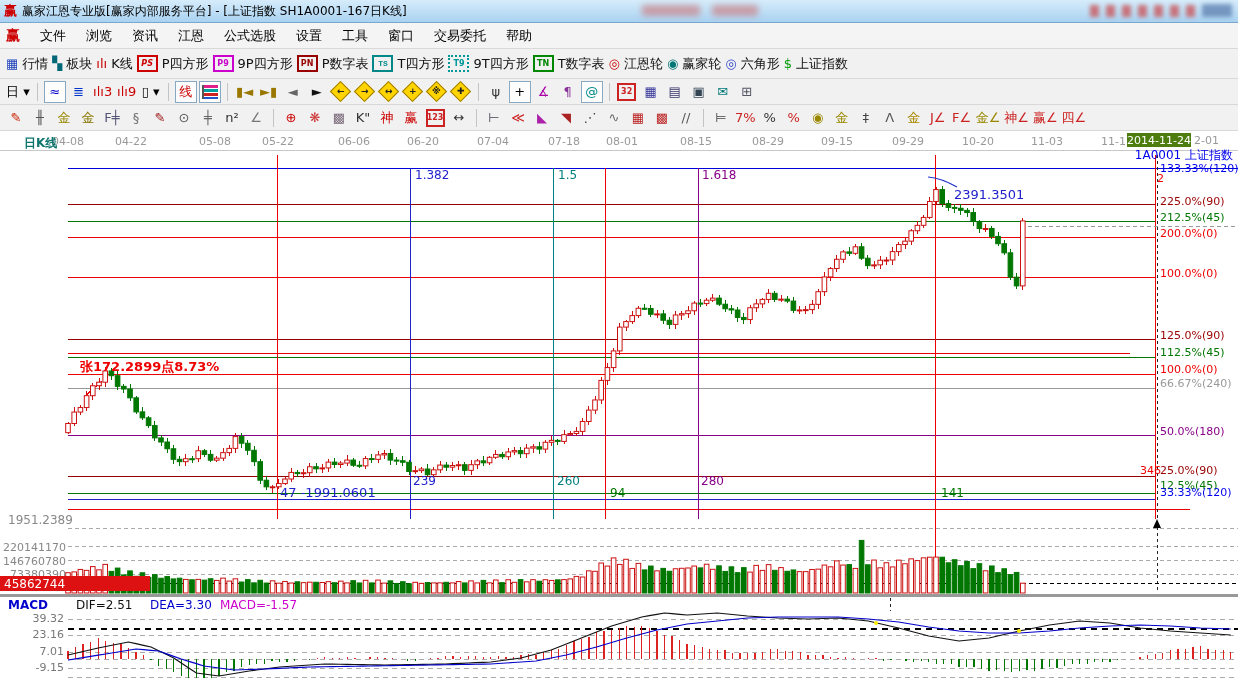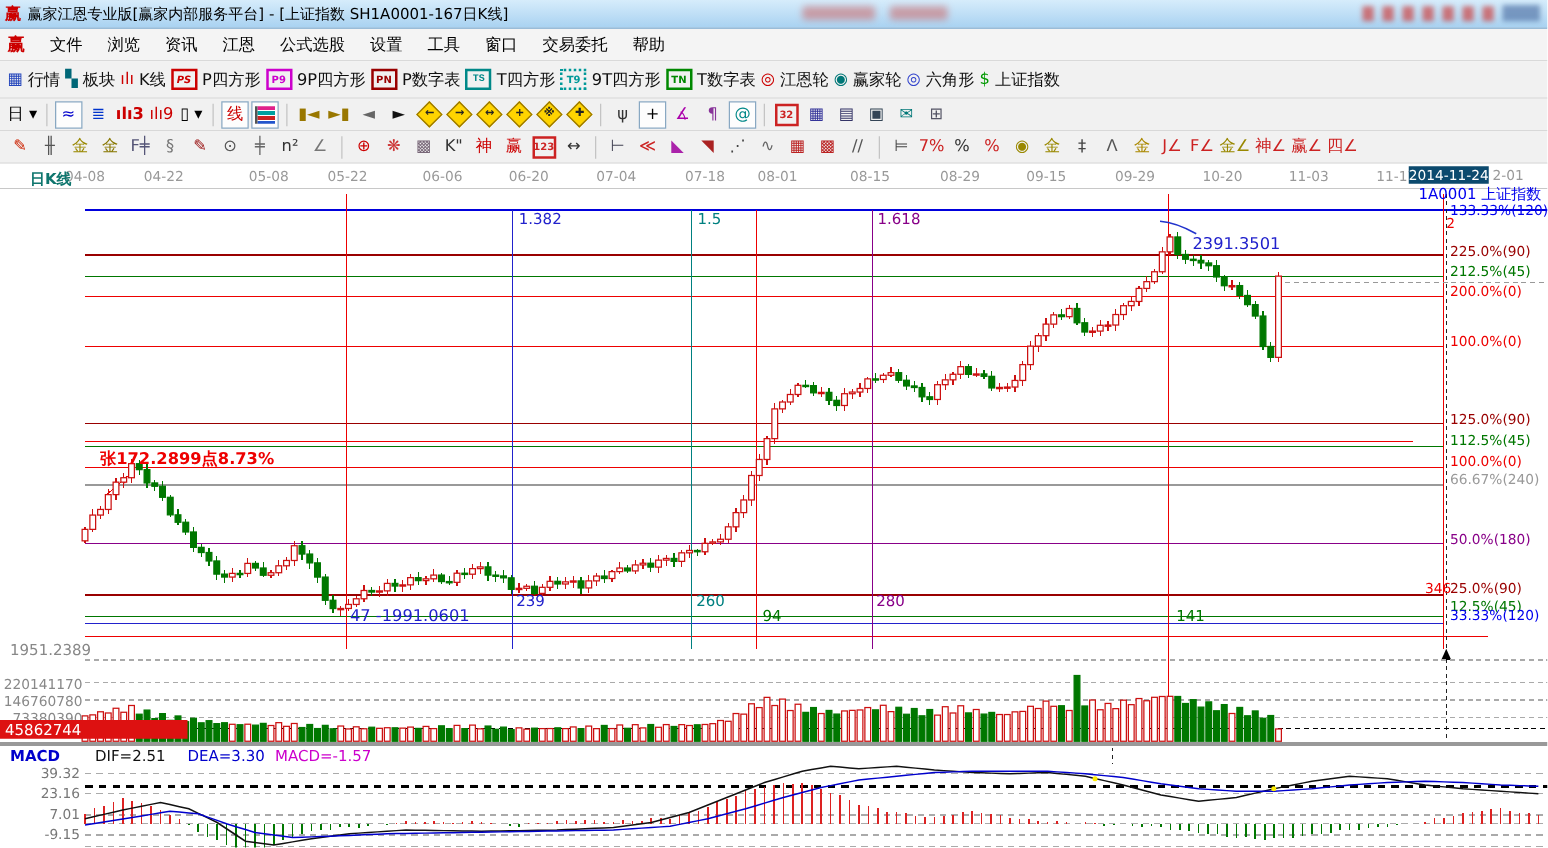--- a/index.html
+++ b/index.html
@@ -34,21 +34,21 @@
     display:inline-flex;align-items:center;justify-content:center;margin:0 2px;}
   .dia>span{transform:rotate(-45deg);font-size:9px;color:#222;font-weight:bold;}
   .ic-dist{width:14px;height:14px;background:linear-gradient(to bottom,
     #e0218a 0 3px,#fff 3px 4px,#00a0a0 4px 7px,#fff 7px 8px,#cc2222 8px 11px,#fff 11px 12px,#2255cc 12px 14px);
     border-left:2px solid #555;}
   
   .chartwrap{position:relative;width:1238px;height:552px;background:#fff;}
   .chartwrap svg{position:absolute;left:0;top:0;}
   .klabel{position:absolute;left:24px;top:4px;color:#0f766e;font-weight:bold;font-size:12px;}
   .symlabel{position:absolute;right:5px;top:16px;color:#0000ee;font-size:12px;}
-  .curdate{position:absolute;left:1127px;top:2px;width:64px;height:14px;background:#0c4a6e;color:#fff;
+  .curdate{position:absolute;left:1127px;top:2px;width:64px;height:14px;background:#4d7c0f;color:#fff;
     font-size:11px;display:flex;align-items:center;justify-content:center;}
   .nextdate{position:absolute;left:1194px;top:3px;color:#999;font-size:11px;}
 </style>
 </head>
 <body>
 
 <div class="app">
 
   <div class="titlebar">
     <span class="tl-logo">赢</span>
@@ -140,21 +140,21 @@
         <span class="ic" style="color: rgb(0, 0, 0);">日 ▾</span>
       </span>
       <span class="tsep"></span>
       <span class="tbtn active">
         <span class="ic" style="color: rgb(0, 0, 204);">≈</span>
       </span>
       <span class="tbtn">
         <span class="ic" style="color: rgb(0, 51, 204);">≣</span>
       </span>
       <span class="tbtn">
-        <span class="ic" style="color: rgb(204, 0, 0); font-weight: bold;">ılı3</span>
+        <span class="ic" style="color: rgb(204, 0, 0);">ılı3</span>
       </span>
       <span class="tbtn">
         <span class="ic" style="color: rgb(204, 0, 0); text-align: right;">ılı9</span>
       </span>
       <span class="tbtn">
         <span class="ic" style="color: rgb(0, 0, 0);">▯ ▾</span>
       </span>
       <span class="tsep"></span>
       <span class="tbtn active">
         <span class="ic" style="color: rgb(204, 0, 0);">线</span>

